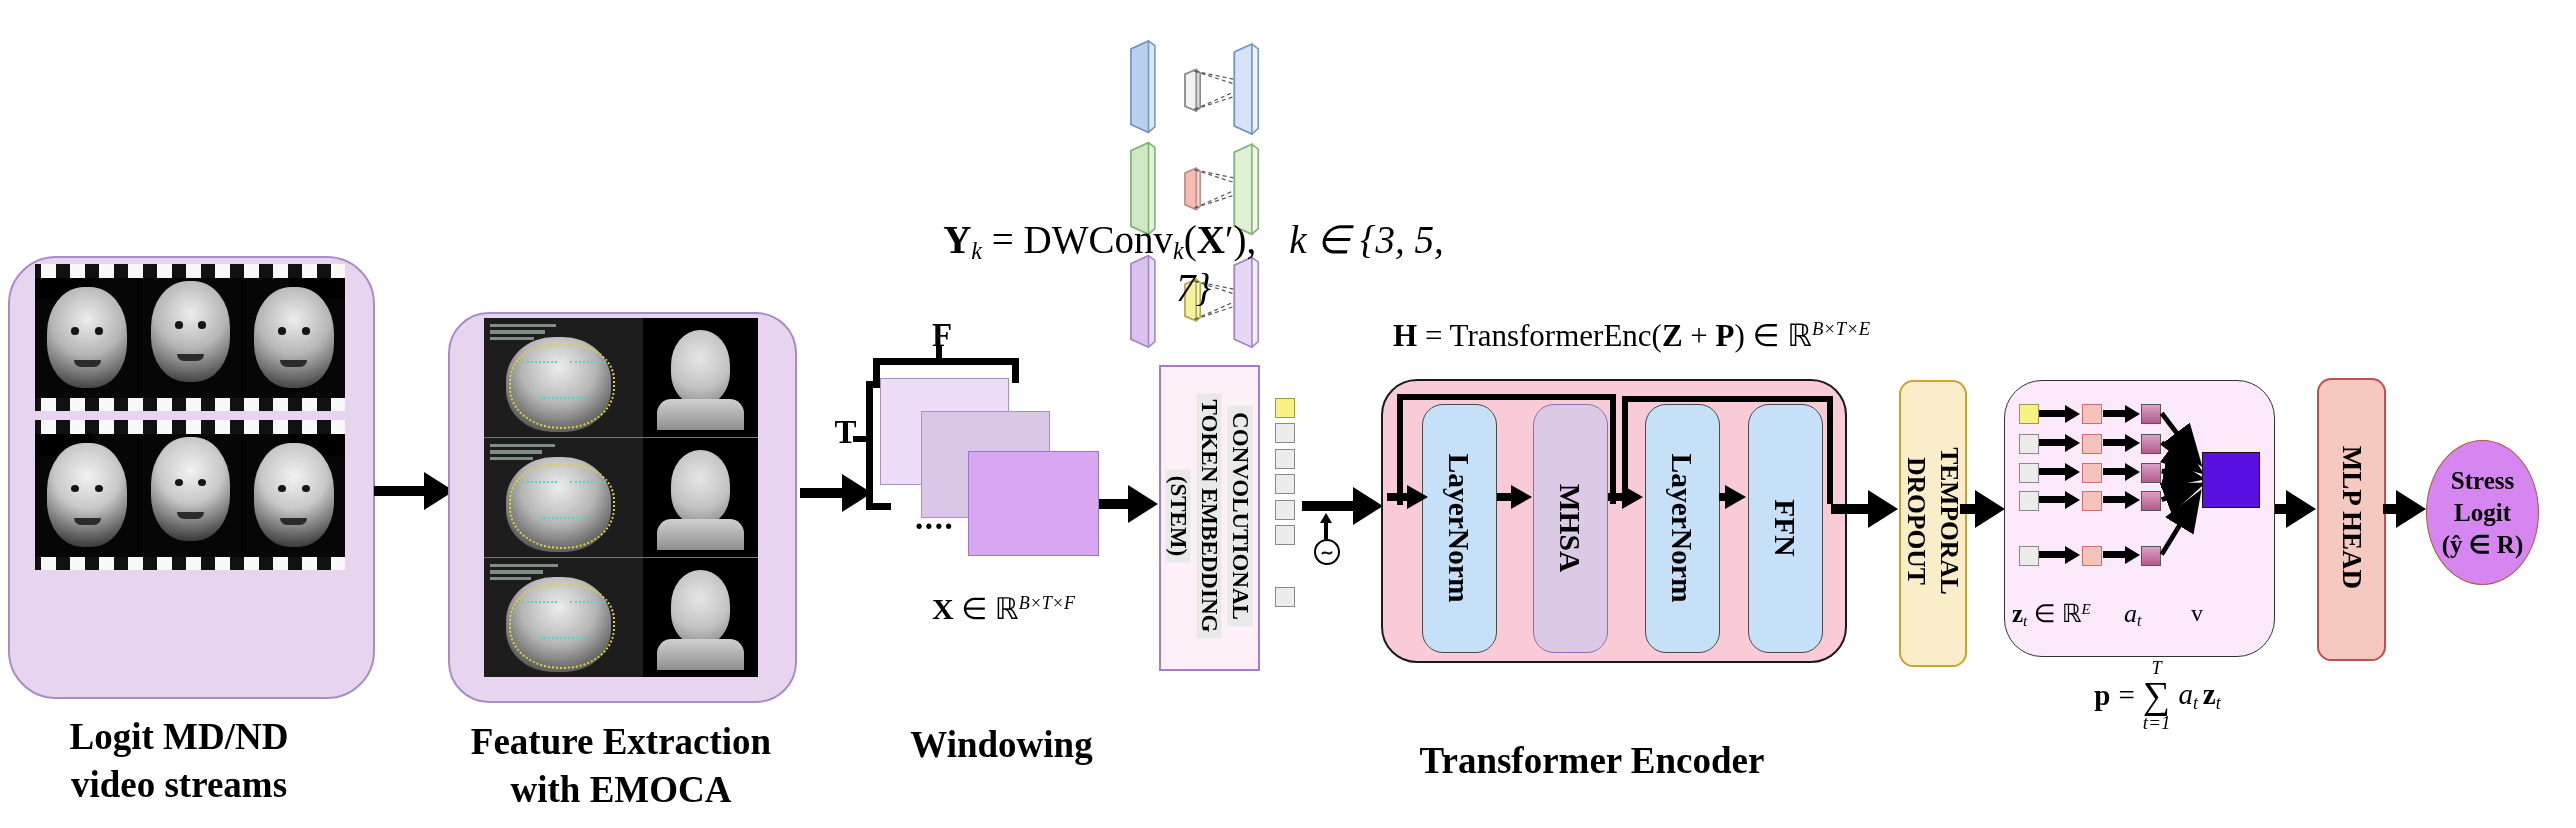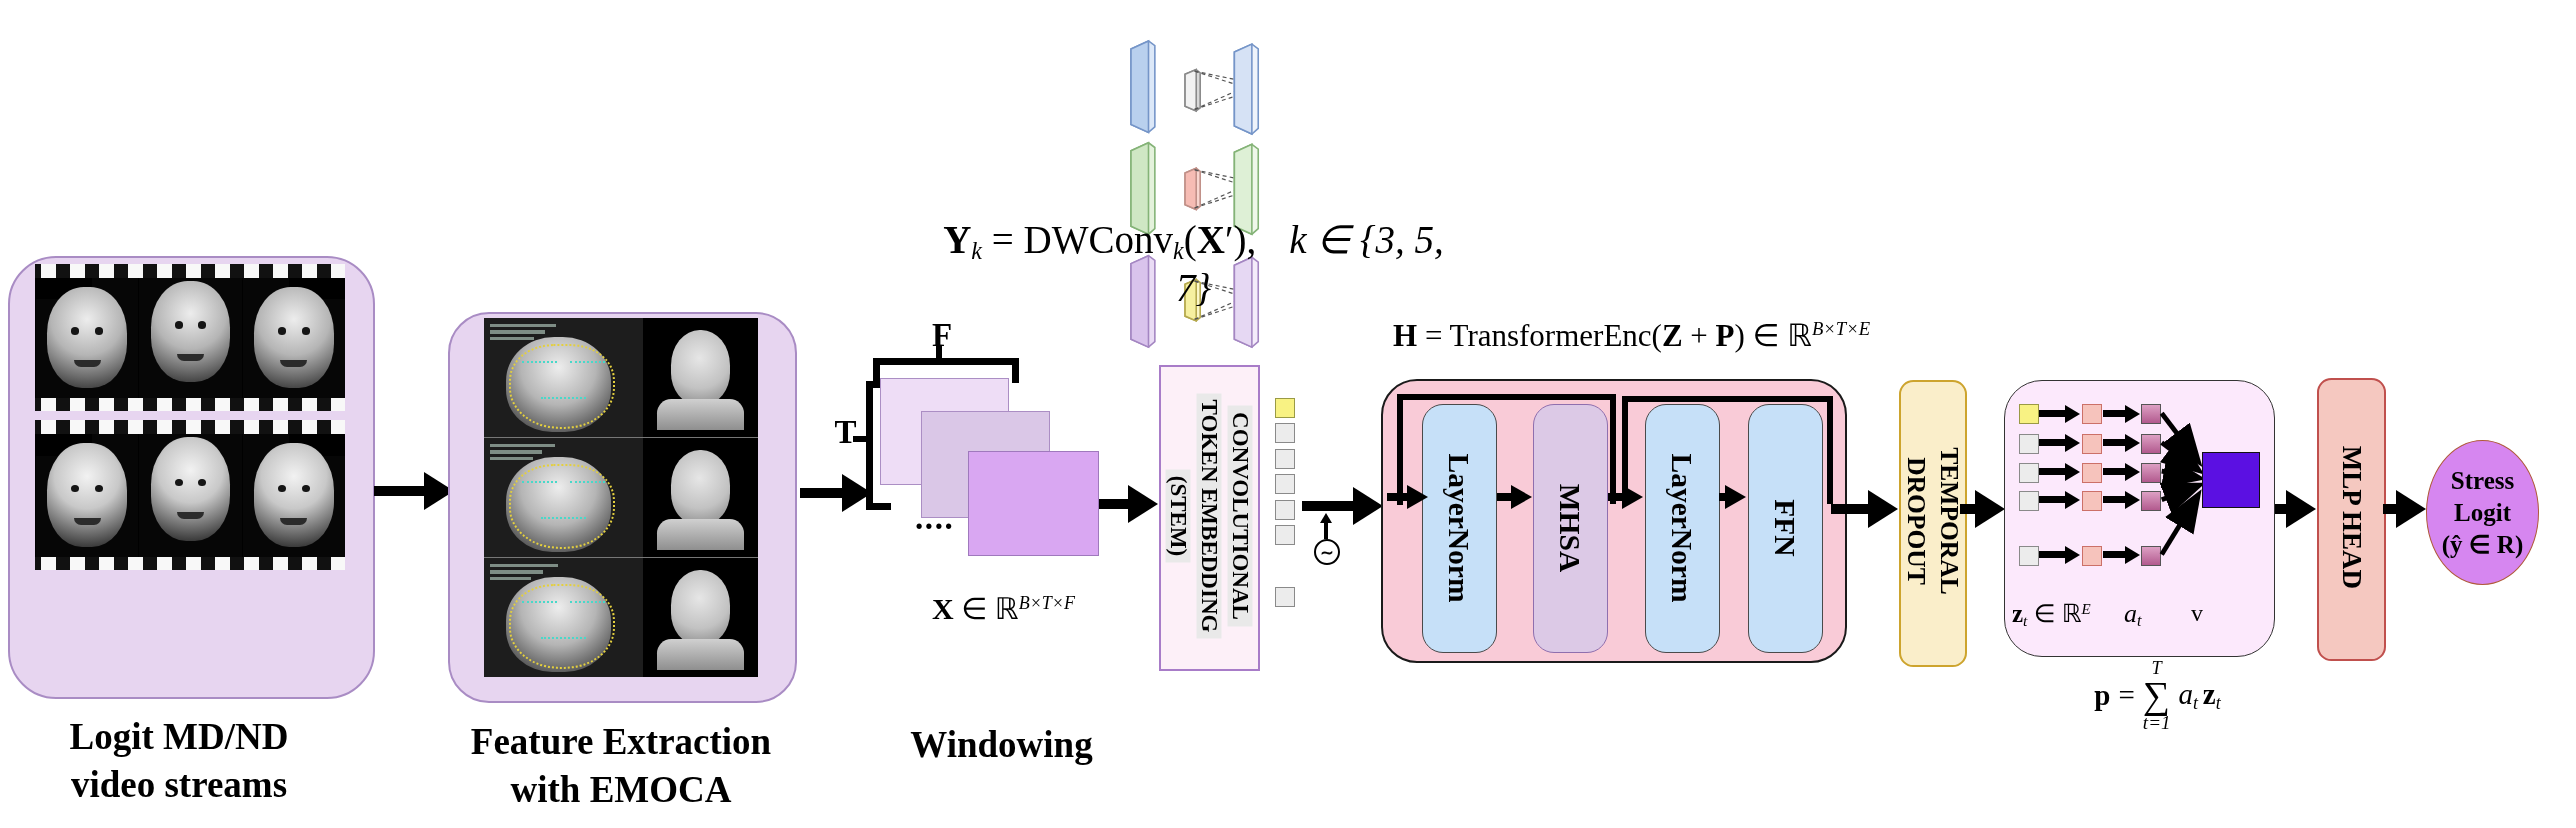--- a/index.html
+++ b/index.html
@@ -334,20 +334,21 @@
       <div class="hd"></div>
     </div>
   <div class="abs sarrow" style="left:1608px;top:484px;width:35px;height:25.5px;">
       <div class="sh"></div>
       <div class="hd"></div>
     </div>
   <div class="abs sarrow" style="left:1719px;top:484px;width:27px;height:25.5px;">
       <div class="sh"></div>
       <div class="hd"></div>
     </div>
+  <div class="abs lbl" style="left:1401px;top:737px;width:382px;">Transformer Encoder</div>
 
   <div class="abs arrow" style="left:1831px;top:490px;width:67px;height:38px;">
       <div class="sh"></div>
       <div class="hd"></div>
     </div>
 
   <div class="abs" style="left:1899px;top:380px;width:64px;height:283px;background:#faeeca;border:2.4px solid #cda42e;border-radius:14.3px;"></div>
   <div class="abs rot vlabel" style="left:1800px;top:487px;width:263px;height:68px;font-size:25.5px;line-height:33px;">
     <div>TEMPORAL</div>
     <div>DROPOUT</div>

